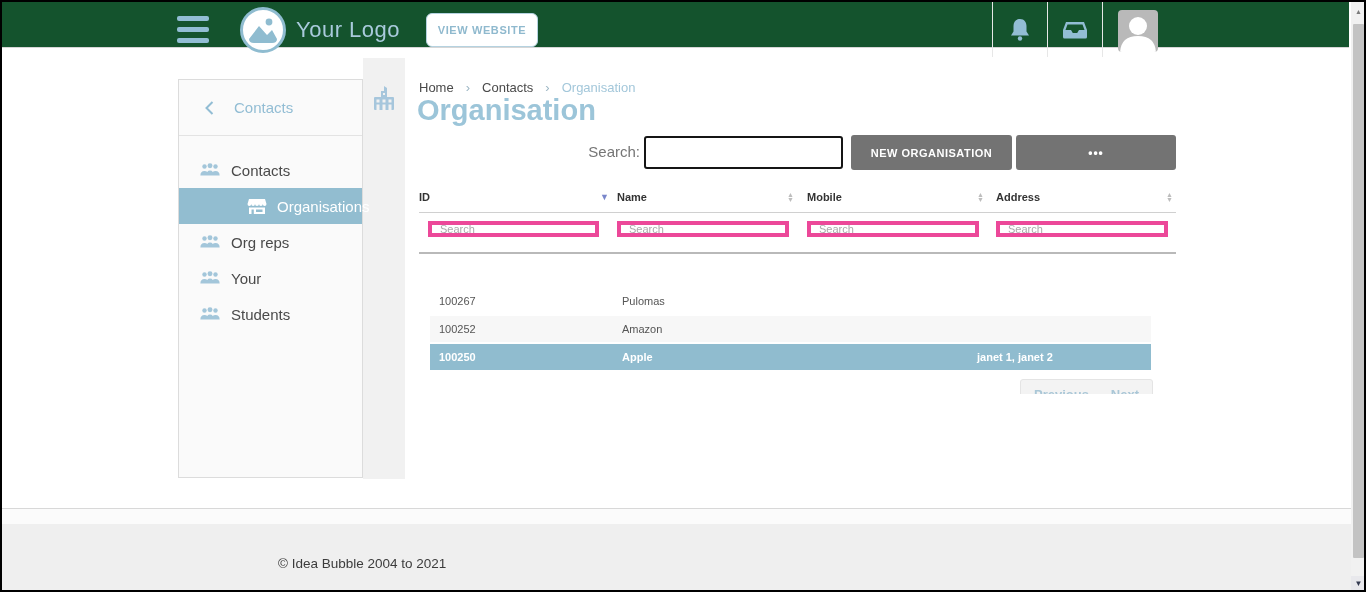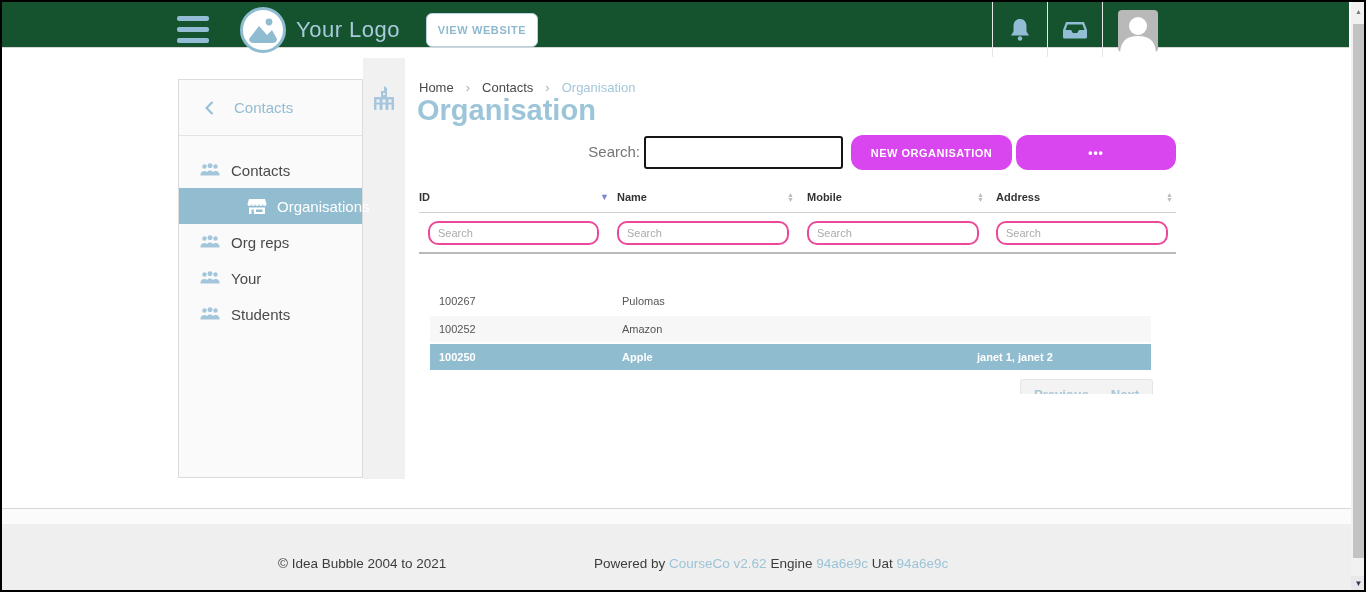--- a/index.html
+++ b/index.html
@@ -33,30 +33,30 @@
 
   
   .crumbs { left:417px; top:78px; font-size:13px; color:#4a4a4a; display:flex; gap:12px; align-items:center; }
   .crumbs .sep { color:#9cb6c4; font-size:13px; }
   .crumbs .link { cursor:pointer;text-align:right; }
   .crumbs .current { color:#a3c7da; }
   .page-title { left:415px; top:92px; font-size:29px; font-weight:bold; color:#9cc5d9; }
 
   .search-label { left:538px; top:141px; width:100px; text-align:right; font-size:15px; color:#757575; }
   .search-input { left:642px; top:134px; width:199px; height:33px; border:2px solid #151515; border-radius:3px; background:#fff; font-size:14px; padding-left:8px; outline:none; }
-  .btn-blue { background:#d946ef; color:#fff; border:none; font-size:11px; font-weight:bold; letter-spacing:.5px; display:flex; align-items:center; justify-content:center; cursor:pointer; border-radius:12px; }
+  .btn-blue { background:#737373; color:#fff; border:none; font-size:11px; font-weight:bold; letter-spacing:.5px; display:flex; align-items:center; justify-content:center; cursor:pointer; border-radius:3px; }
   .btn-new { left:849px; top:133px; width:161px; height:35px; }
   .btn-more { left:1014px; top:133px; width:160px; height:35px; font-size:12px; letter-spacing:1px; }
 
   
   .th-cell { top:185px; height:20px; display:flex; align-items:center; justify-content:space-between; font-size:11px; font-weight:bold; color:#333; cursor:pointer; }
   .sort-single { color:#7986cb; font-size:9px; line-height:9px; }
   .sort-stack { display:flex; flex-direction:column; color:#bdbdbd; font-size:7px; line-height:5px; }
   .th-line { left:417px; top:210px; width:757px; height:1px; background:#d0d0d0; }
-  .flt { top:219px; height:24px; border:2px solid #ec4899; border-radius:10px; font-size:11px; padding-left:8px; color:#555; font-family:"Liberation Sans",sans-serif; }
+  .flt { top:219px; height:16px; border:4px solid #ec4899; border-radius:0; font-size:11px; padding-left:8px; color:#555; font-family:"Liberation Sans",sans-serif; }
   .flt::placeholder { color:#aaa; }
   .flt-line { left:417px; top:250px; width:757px; height:2px; background:#b9b9b9; }
   .tbody-clip { left:417px; top:256px; width:757px; height:136px; overflow:hidden; background:#fff; }
   .trow { position:absolute; left:11px; width:721px; height:26px; display:grid; grid-template-columns:192px 191px 164px 1fr; align-items:center; font-size:11px; color:#555; cursor:pointer; }
   .trow.stripe { background:#f7f7f7; }
   .trow.selected { background:#90bccf; color:#fff; font-weight:bold; }
   .trow .c1 { padding-left:9px; }
   .pager { position:absolute; left:601px; top:121px; width:133px; height:30px; background:#f3f3f3; border:1px solid #e4e4e4; border-radius:3px; display:flex; align-items:center; justify-content:space-between; padding:0 13px; }
   .pager span { font-size:13px; font-weight:bold; color:#aac7d7; cursor:pointer; }
 
@@ -284,27 +284,19 @@
     <div class="pager">
       <span>Previous</span>
       <span>Next</span>
     </div>
   </div>
 
   <div class="abs content-end-line"></div>
   <div class="abs footer-light"></div>
   <div class="abs footer"></div>
   <div class="abs foot-copy">© Idea Bubble 2004 to 2021</div>
-  <div class="abs foot-powered">
-    <span>Powered by</span>
-    <span class="foot-link">CourseCo v2.62</span>
-    <span>Engine</span>
-    <span class="foot-link">94a6e9c</span>
-    <span>Uat</span>
-    <span class="foot-link">94a6e9c</span>
-  </div>
 
   <div class="abs sb-track"></div>
   <div class="abs sb-up">▲</div>
   <div class="abs sb-thumb"></div>
   <div class="abs sb-down">▼</div>
 
 </div>
 
 </body></html>

